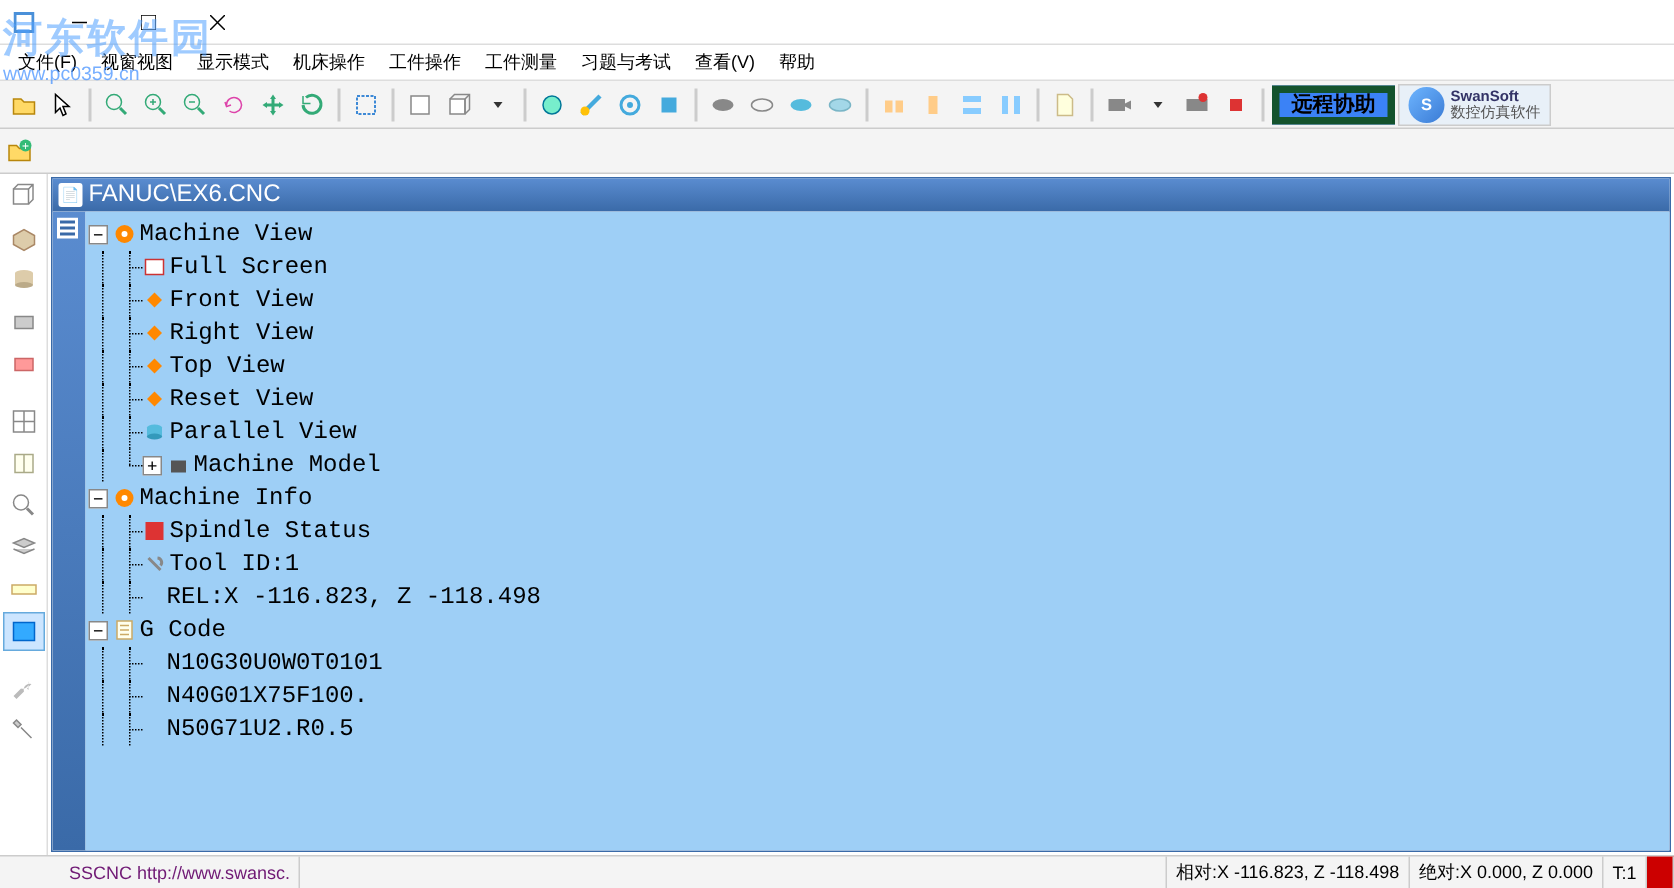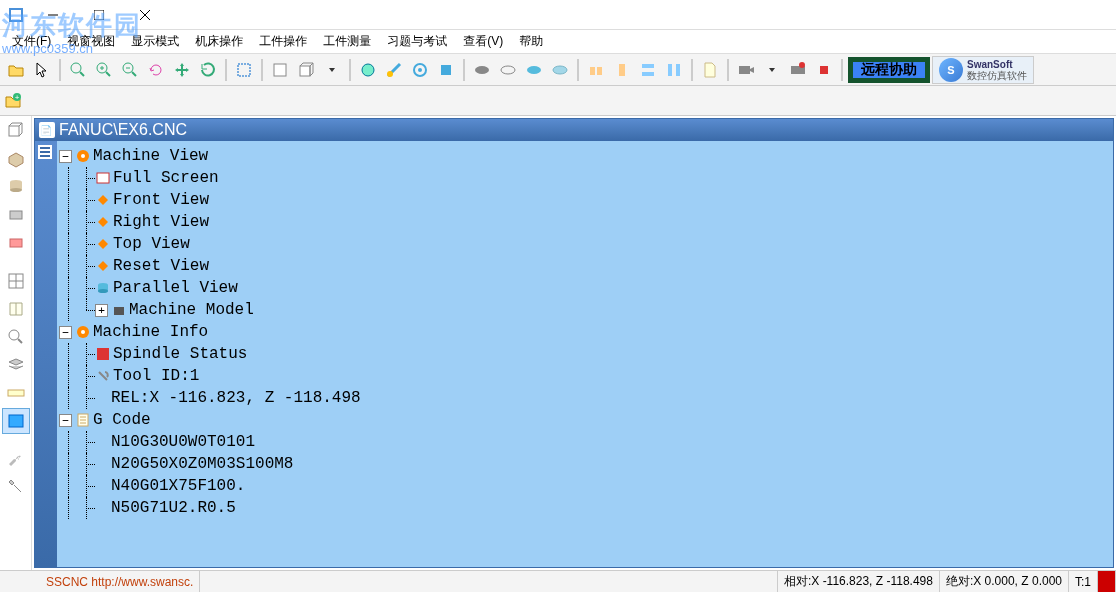--- a/index.html
+++ b/index.html
@@ -53,21 +53,21 @@
 .tree-indent.tee::before { content: ""; position: absolute; left: 9px; top: 0; bottom: 0; border-left: 1px dotted #000; }
 .tree-indent.tee::after { content: ""; position: absolute; left: 9px; top: 11px; width: 9px; border-top: 1px dotted #000; }
 .tree-indent.end::before { content: ""; position: absolute; left: 9px; top: 0; height: 11px; border-left: 1px dotted #000; }
 .tree-indent.end::after { content: ""; position: absolute; left: 9px; top: 11px; width: 9px; border-top: 1px dotted #000; }
 .tree-expander { width: 13px; height: 13px; border: 1px solid #888; background: #fff; display: inline-flex; align-items: center; justify-content: center; font-size: 11px; line-height: 1; cursor: pointer; margin-right: 3px; font-family: monospace; }
 .tree-icon { width: 16px; height: 16px; display: inline-flex; align-items: center; justify-content: center; margin-right: 2px; }
 .tree-label { color: #000; }
 
 .statusbar { height: 22px; background: #f4f4f4; border-top: 1px solid #ccc; display: flex; align-items: center; font-size: 12px; color: #000; }
 .statusbar .panel { padding: 0 6px; border-right: 1px solid #ccc; height: 100%; display: flex; align-items: center; white-space: nowrap; }
-.statusbar .panel.link { color: #c2410c; padding-left: 46px; }
+.statusbar .panel.link { color: #701a75; padding-left: 46px; }
 .statusbar .flex { flex: 1; }
 
 svg { display: block; }
 </style>
 </head>
 <body>
 
 <div class="watermark">
   <div class="wm1">河东软件园</div>
   <div class="wm2">www.pc0359.cn</div>
@@ -534,26 +534,20 @@
         <div class="tree-node">
           <span class="tree-indent line"></span>
             <span class="tree-indent tee"></span>
             <span style="width:16px"></span>
           <span class="tree-label">N10G30U0W0T0101</span>
         </div>
         <div class="tree-node">
           <span class="tree-indent line"></span>
             <span class="tree-indent tee"></span>
             <span style="width:16px"></span>
-          <span class="tree-label">N20G50X0Z0M03S100M8</span>
-        </div>
-        <div class="tree-node">
-          <span class="tree-indent line"></span>
-            <span class="tree-indent tee"></span>
-            <span style="width:16px"></span>
           <span class="tree-label">N40G01X75F100.</span>
         </div>
         <div class="tree-node">
           <span class="tree-indent line"></span>
             <span class="tree-indent tee"></span>
             <span style="width:16px"></span>
           <span class="tree-label">N50G71U2.R0.5</span>
         </div>
 
       </div>

